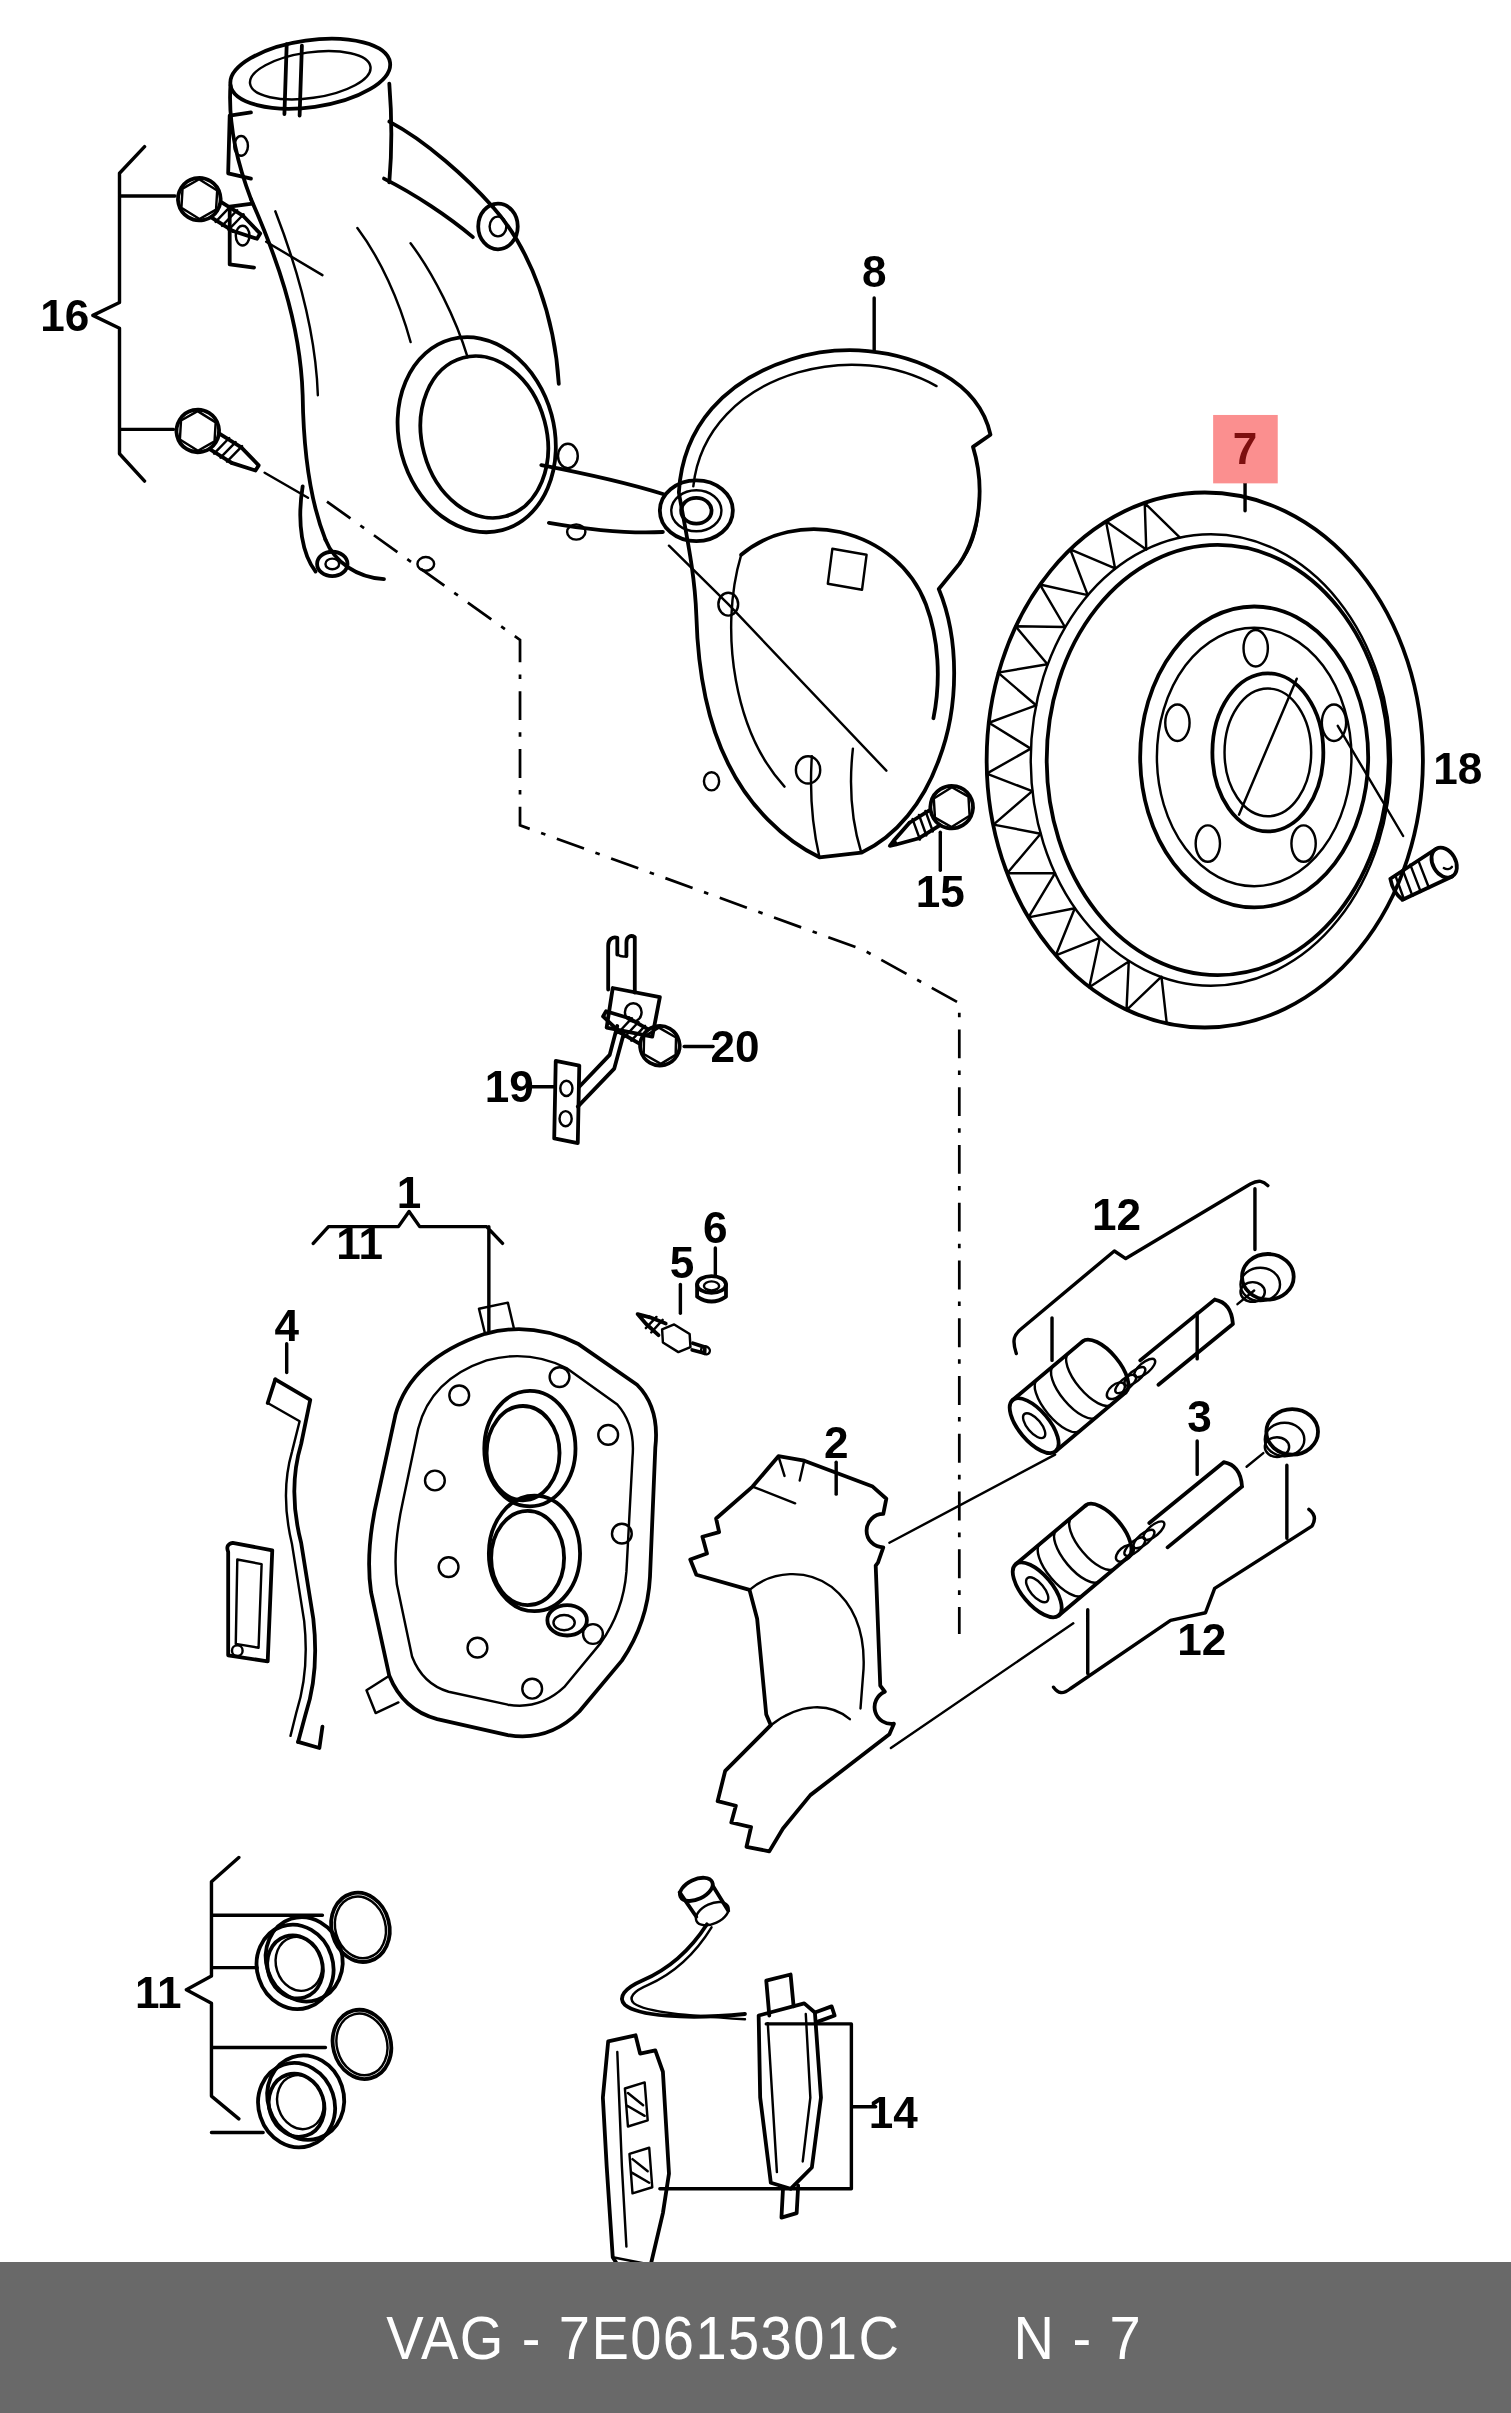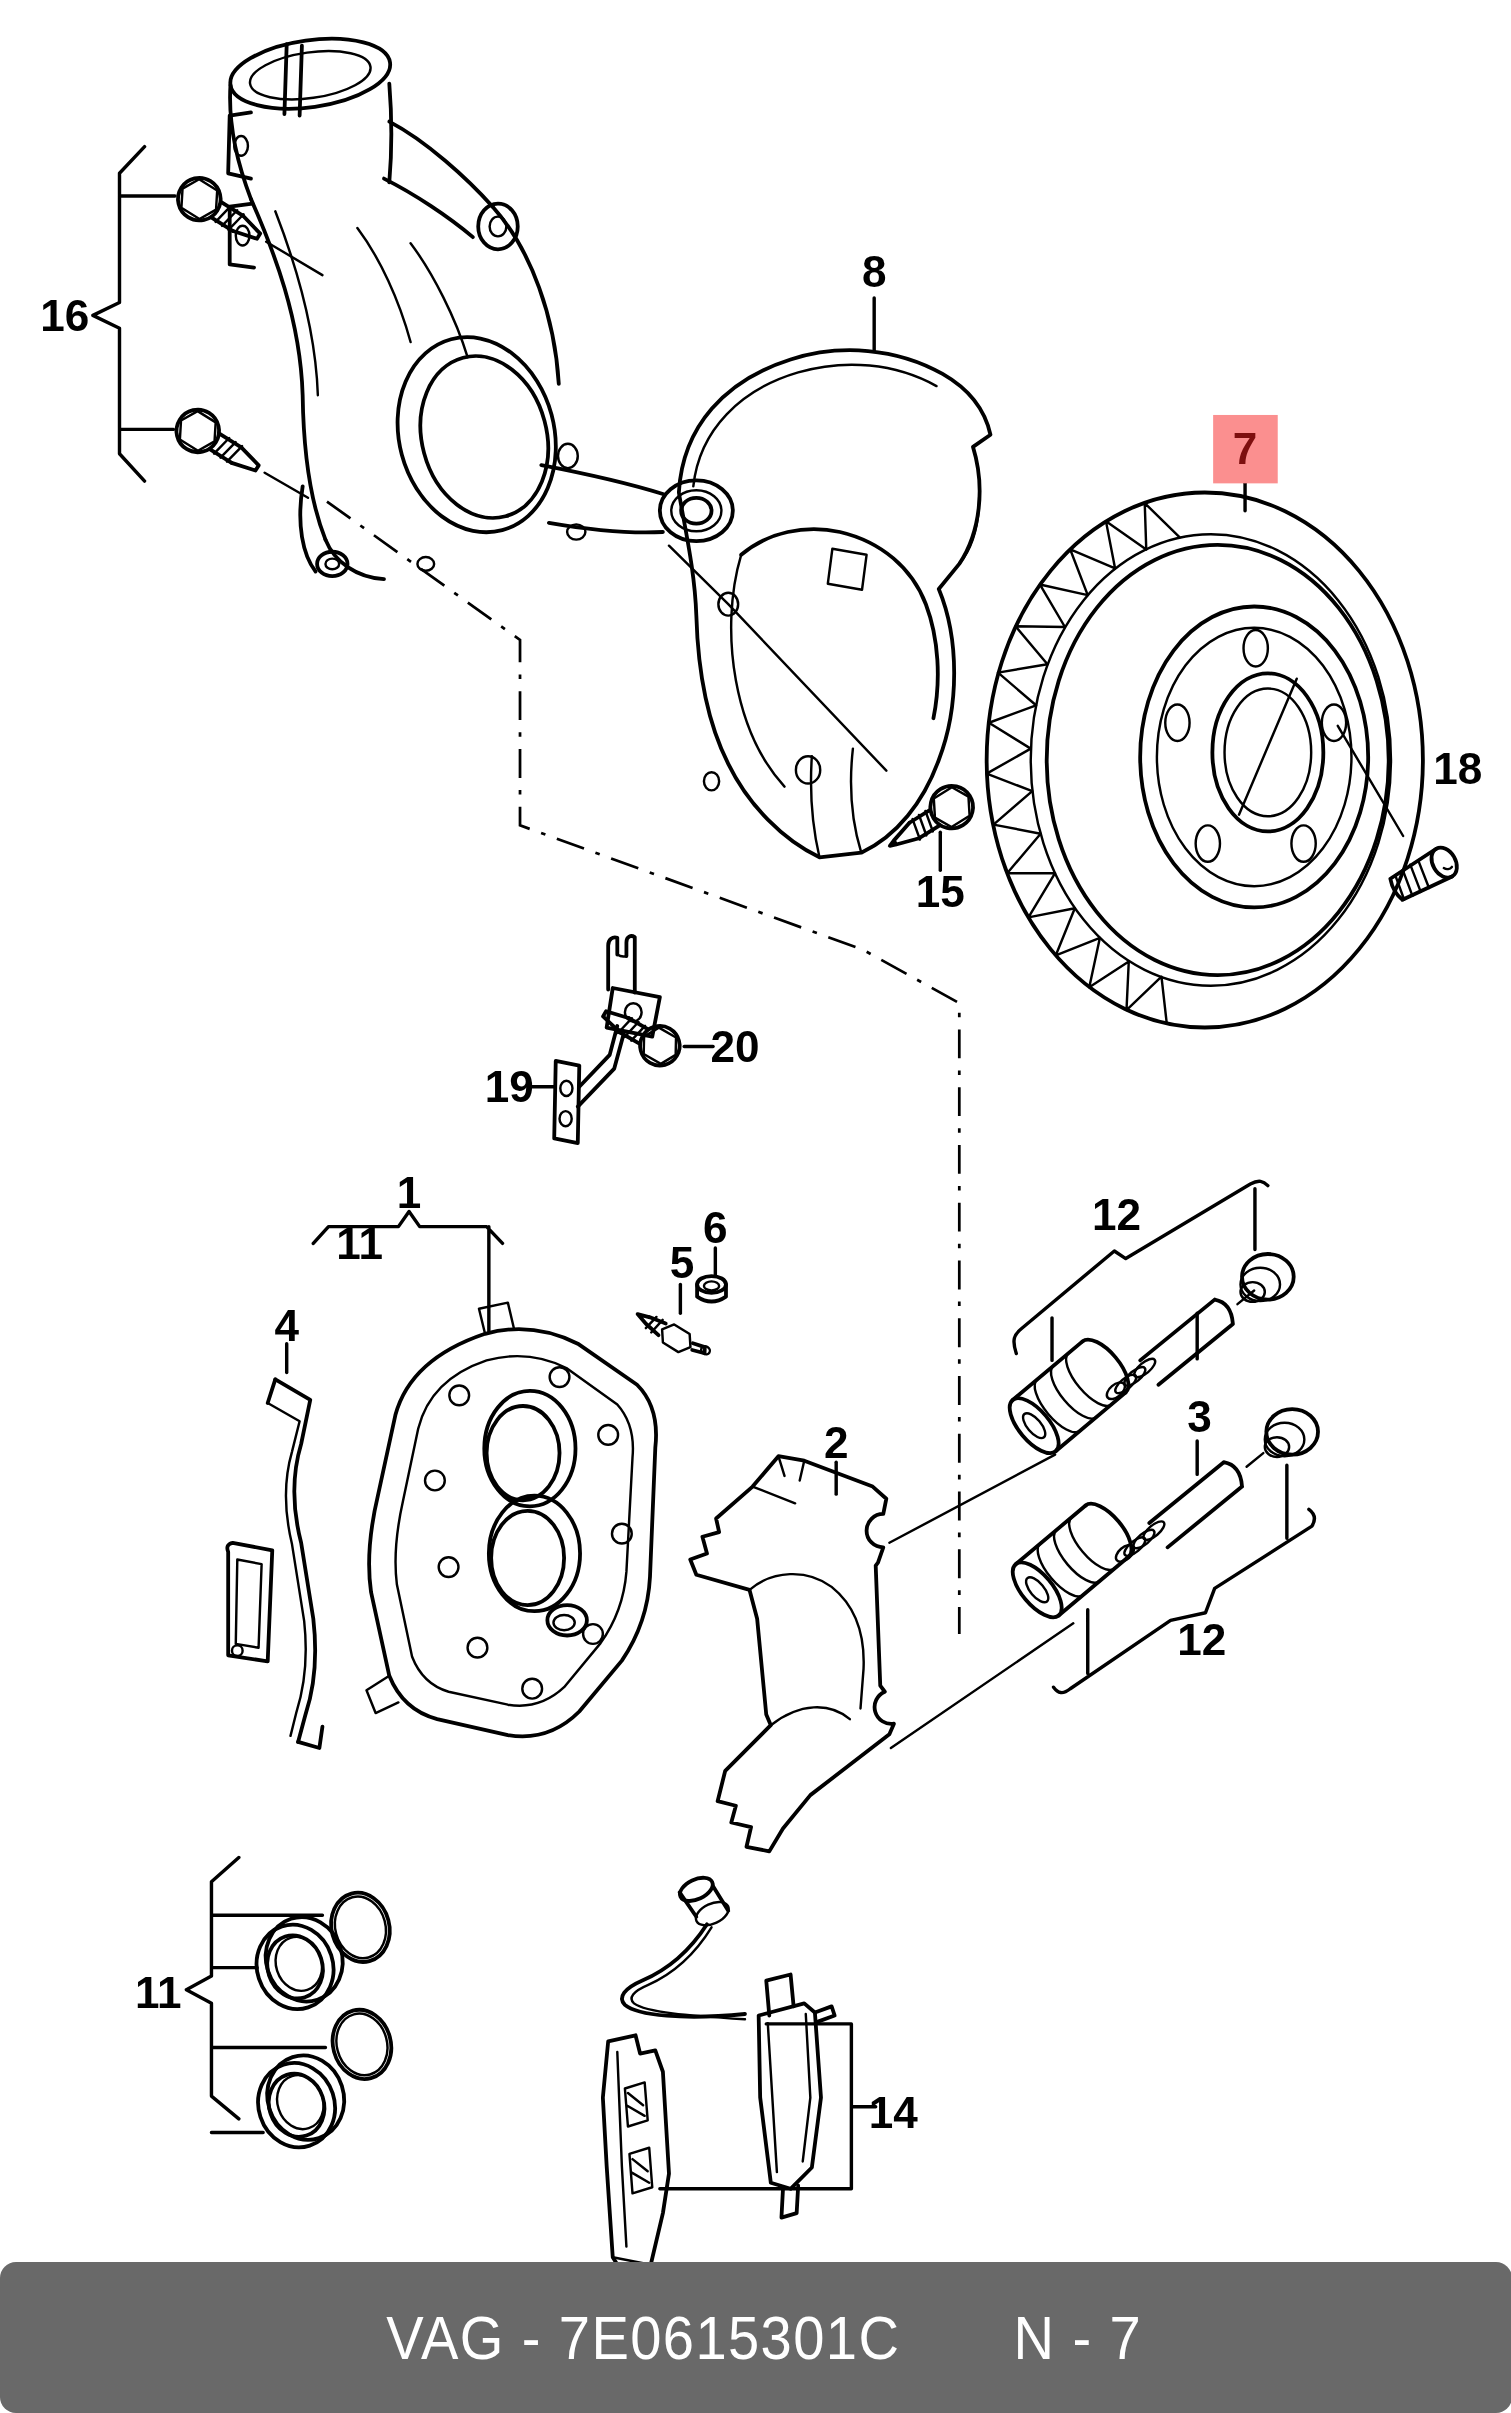--- a/index.html
+++ b/index.html
@@ -16,21 +16,21 @@
   svg.art{position:absolute;left:0;top:0;}
   svg.art *{vector-effect:none;}
   .ln{fill:none;stroke:var(--line);stroke-width:5;stroke-linecap:round;stroke-linejoin:round;}
   .th{fill:none;stroke:var(--line);stroke-width:3.2;stroke-linecap:round;stroke-linejoin:round;}
   .ld{fill:none;stroke:var(--line);stroke-width:4.5;stroke-linecap:round;stroke-linejoin:round;}
   .dd{fill:none;stroke:var(--line);stroke-width:3.6;stroke-dasharray:38 16 6 16;}
   .callout{font-family:"Liberation Sans", sans-serif;font-size:58px;font-weight:700;fill:var(--line);text-anchor:middle;}
   .callout.hl{fill:var(--highlight_text);}
   .hlbox{fill:var(--highlight_box);stroke:none;}
   .footer{position:absolute;left:0;top:2262px;width:1512px;height:151px;background:var(--footer_bar);
-          display:flex;align-items:center;justify-content:center;gap:85px;border-radius:16px;}
+          display:flex;align-items:center;justify-content:center;gap:85px;}
   .footer span{color:var(--footer_text);font-size:61px;font-weight:400;letter-spacing:1.5px;
                transform:scaleX(0.92);white-space:nowrap;}
 </style>
 </head>
 <body>
 
 <div class="canvas">
 
 <svg class="art" width="1512" height="2413" viewBox="0 0 1989 3175">
 

